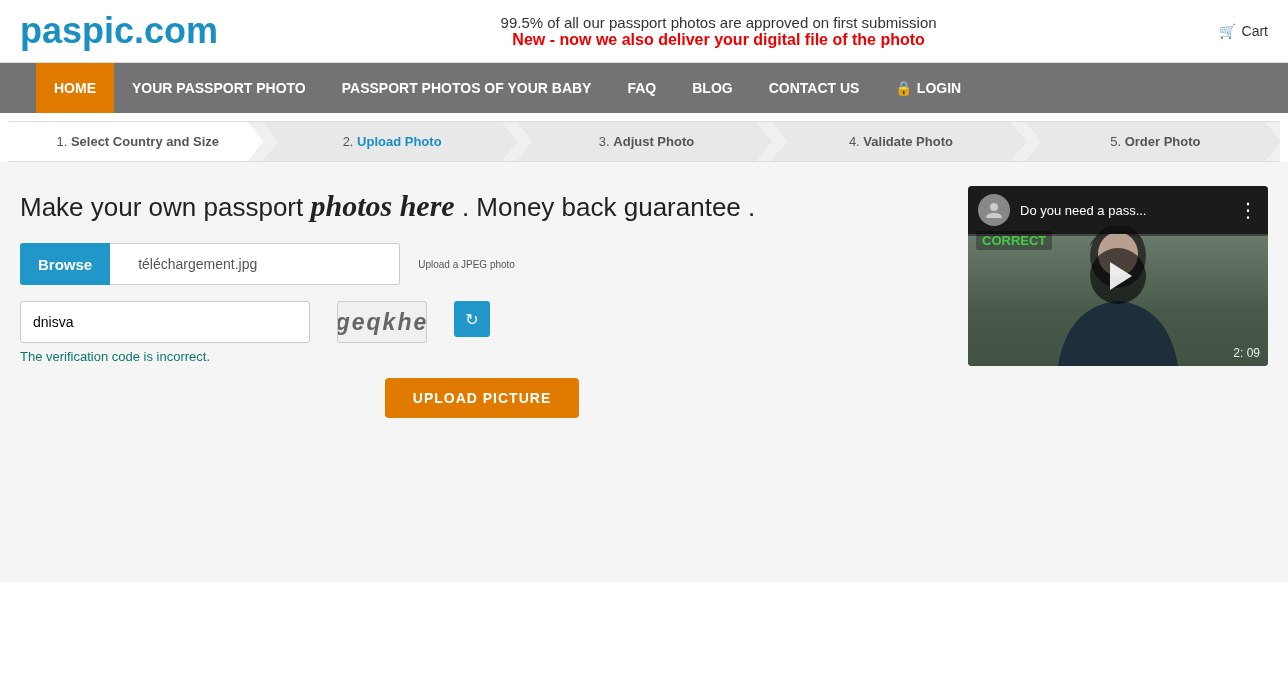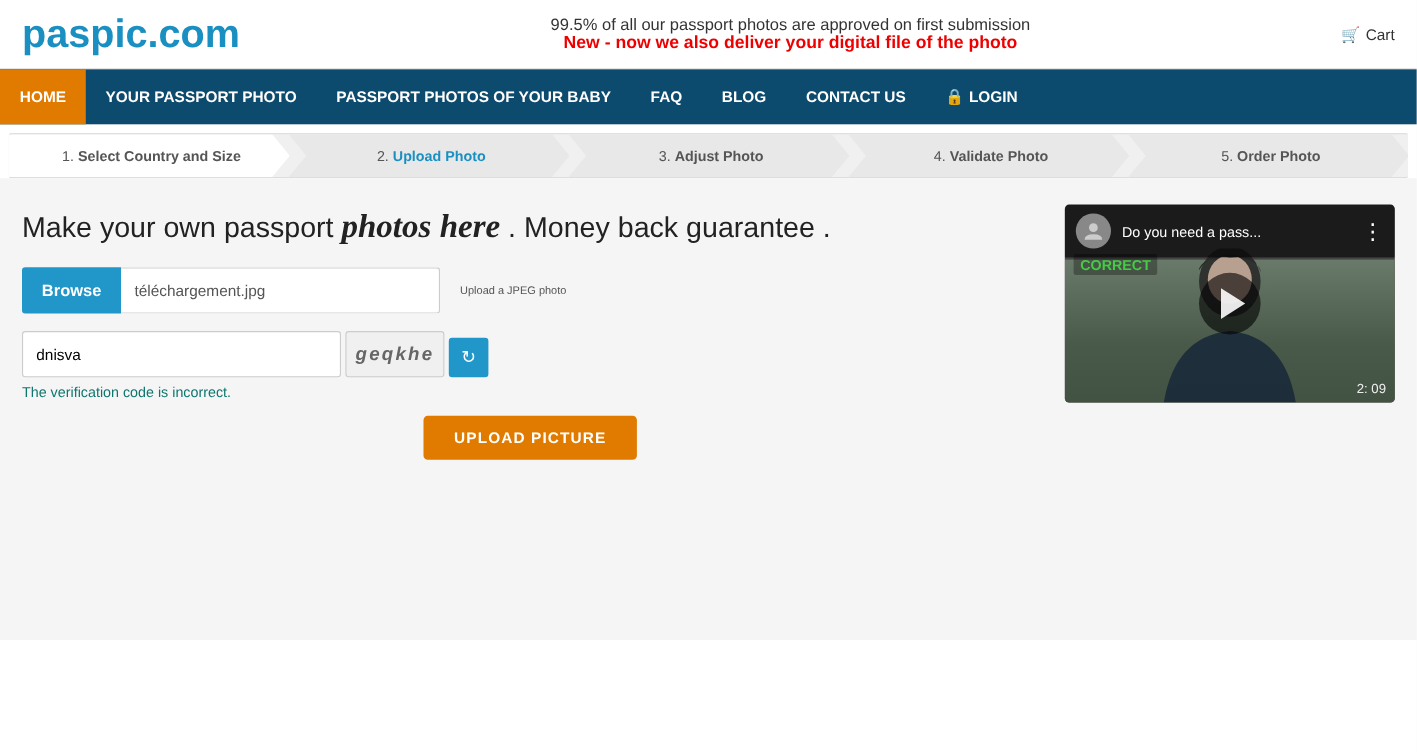--- a/index.html
+++ b/index.html
@@ -7,21 +7,21 @@
 
     
     .header { display: flex; align-items: center; justify-content: space-between; padding: 10px 20px; border-bottom: 1px solid #ddd; }
     .logo { color: #1a8fc1; font-size: 36px; font-weight: bold; }
     .header-center { text-align: center; }
     .header-center .approval { font-size: 15px; color: #333; }
     .header-center .new-offer { color: #e00; font-size: 16px; font-weight: bold; }
     .header-cart { display: flex; align-items: center; gap: 5px; color: #333; font-size: 14px; cursor: pointer; }
 
     
-    nav { background: #0c4a6e; display: flex; align-items: flex-end; }
+    nav { background: #737373; display: flex; align-items: flex-end; padding-left: 36px; }
     .nav-item { color: #fff; padding: 0 18px; display: flex; align-items: center; font-size: 14px; font-weight: 600; cursor: pointer; height: 50px; text-decoration: none; white-space: nowrap; }
     .nav-item.active { background: #e07b00; }
     .nav-item.login { display: flex; align-items: center; gap: 4px; }
 
     
     .steps { display: flex; background: #f0f0f0; border-top: 1px solid #ddd; border-bottom: 1px solid #ddd; overflow: hidden; margin: 0 8px; border-radius: 2px; }
     .step { display: flex; align-items: center; padding: 12px 16px 12px 20px; font-size: 13px; color: #555; position: relative; background: #e8e8e8; clip-path: polygon(0 0, calc(100% - 16px) 0, 100% 50%, calc(100% - 16px) 100%, 0 100%, 16px 50%); margin-right: -1px; flex: 1; justify-content: center; }
     .step:first-child { clip-path: polygon(0 0, calc(100% - 16px) 0, 100% 50%, calc(100% - 16px) 100%, 0 100%); }
     .step.active { background: #fff; }
     .step a, .step span { text-decoration: none; color: inherit; }
@@ -35,24 +35,24 @@
     .right-col { width: 300px; }
 
     .headline { font-size: 26px; color: #222; margin-bottom: 18px; line-height: 1.3; }
     .headline .cursive { font-family: Georgia, serif; font-style: italic; font-weight: bold; font-size: 30px; }
 
     .error-box { background: #fde8e8; border: 1px solid #f5c6c6; border-radius: 3px; padding: 10px 14px; margin-bottom: 18px; color: #555; font-size: 13px; }
     .error-box .error-label { color: #c00; font-weight: bold; }
 
     .file-upload-row { display: flex; align-items: center; margin-bottom: 16px; }
     .browse-btn { background: #2196c9; color: #fff; border: none; padding: 10px 18px; font-size: 15px; font-weight: bold; cursor: pointer; border-radius: 3px 0 0 3px; height: 42px; }
-    .file-input-display { border: 1px solid #ccc; border-left: none; padding: 0 12px; height: 42px; display: flex; align-items: center; color: #555; font-size: 14px; width: 290px; background: #fff; border-radius: 0 3px 3px 0; }
+    .file-input-display { border: 1px solid #ccc; border-left: none; padding: 0 28px; height: 42px; display: flex; align-items: center; color: #555; font-size: 14px; width: 290px; background: #fff; border-radius: 0 3px 3px 0; }
     .upload-label { margin-left: 18px; color: #555; font-size: 10px; }
 
-    .captcha-row { display: flex; align-items: flex-end; gap: 4px; margin-bottom: 6px; }
+    .captcha-row { display: flex; align-items: flex-start; gap: 27px; margin-bottom: 6px; }
     .captcha-input { border: 1px solid #ccc; padding: 8px 12px; font-size: 14px; width: 290px; height: 42px; border-radius: 3px; }
     .captcha-img { background: #f0f0f0; border: 1px solid #ccc; border-radius: 3px; padding: 4px 8px; font-size: 20px; color: transparent; position: relative; height: 42px; width: 90px; display: flex; align-items: center; justify-content: center; overflow: hidden; }
     .captcha-text { font-size: 18px; font-style: italic; color: #555; letter-spacing: 3px; font-weight: bold; background: linear-gradient(135deg, #aaa 0%, #fff 50%, #888 100%); -webkit-background-clip: text; -webkit-text-fill-color: transparent; background-clip: text; }
     .captcha-refresh { background: #2196c9; color: #fff; border: none; border-radius: 3px; width: 36px; height: 36px; font-size: 18px; cursor: pointer; display: flex; align-items: center; justify-content: center; }
     .captcha-error { color: #0f766e; font-size: 13px; margin-bottom: 14px; }
 
     .upload-btn { background: #e07b00; color: #fff; border: none; padding: 12px 28px; font-size: 14px; font-weight: bold; letter-spacing: 1px; cursor: pointer; border-radius: 4px; display: block; margin: 10px auto 0; }
 
     
     .video-container { background: #444; border-radius: 4px; overflow: hidden; position: relative; height: 180px; }
@@ -123,21 +123,21 @@
 
       <div class="file-upload-row">
         <button class="browse-btn">Browse</button>
         <div class="file-input-display">téléchargement.jpg</div>
         <span class="upload-label">Upload a JPEG photo</span>
       </div>
 
       <div class="captcha-row">
         <input class="captcha-input" type="text" value="dnisva" style="">
         <div class="captcha-img">
-          <span class="captcha-text" style="-webkit-text-fill-color:#666; background:none; color:#555; font-size:17px; letter-spacing:2px; font-weight:bold; font-style:italic;">geqkhe</span>
+          <span class="captcha-text" style="-webkit-text-fill-color:#666; background:none; color:#555; font-size:23px; letter-spacing:2px; font-weight:bold; font-style:italic;">geqkhe</span>
         </div>
         <button class="captcha-refresh">
           <span style="font-size:16px;">↻</span>
         </button>
       </div>
 
       <div class="captcha-error">The verification code is incorrect.</div>
 
       <button class="upload-btn">UPLOAD PICTURE</button>
     </div>

